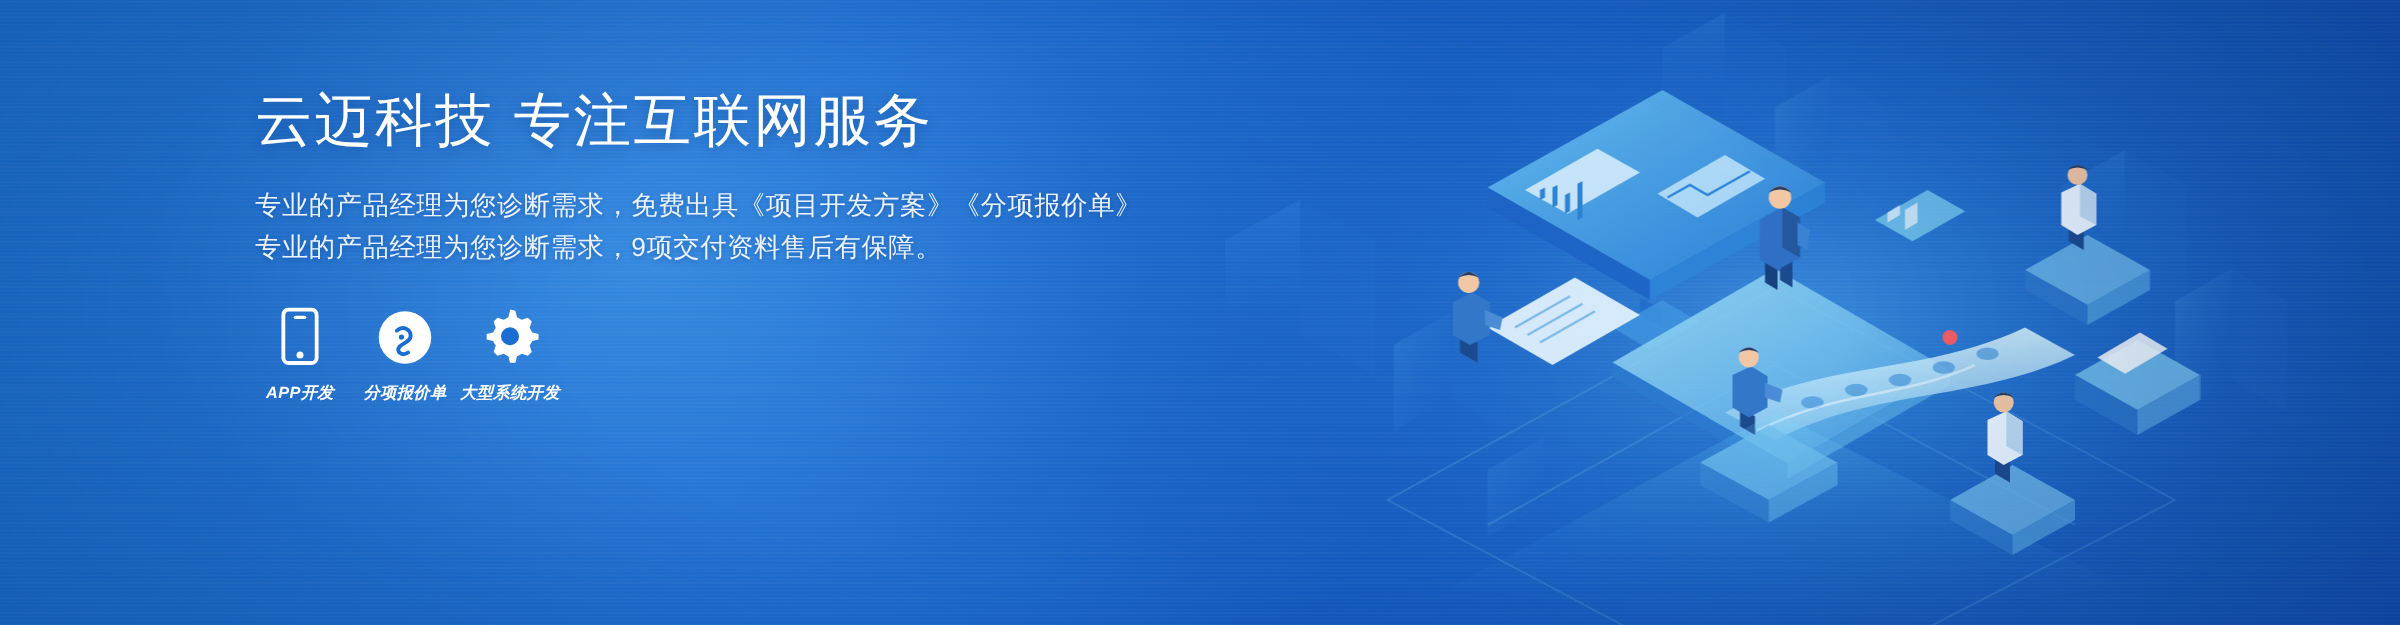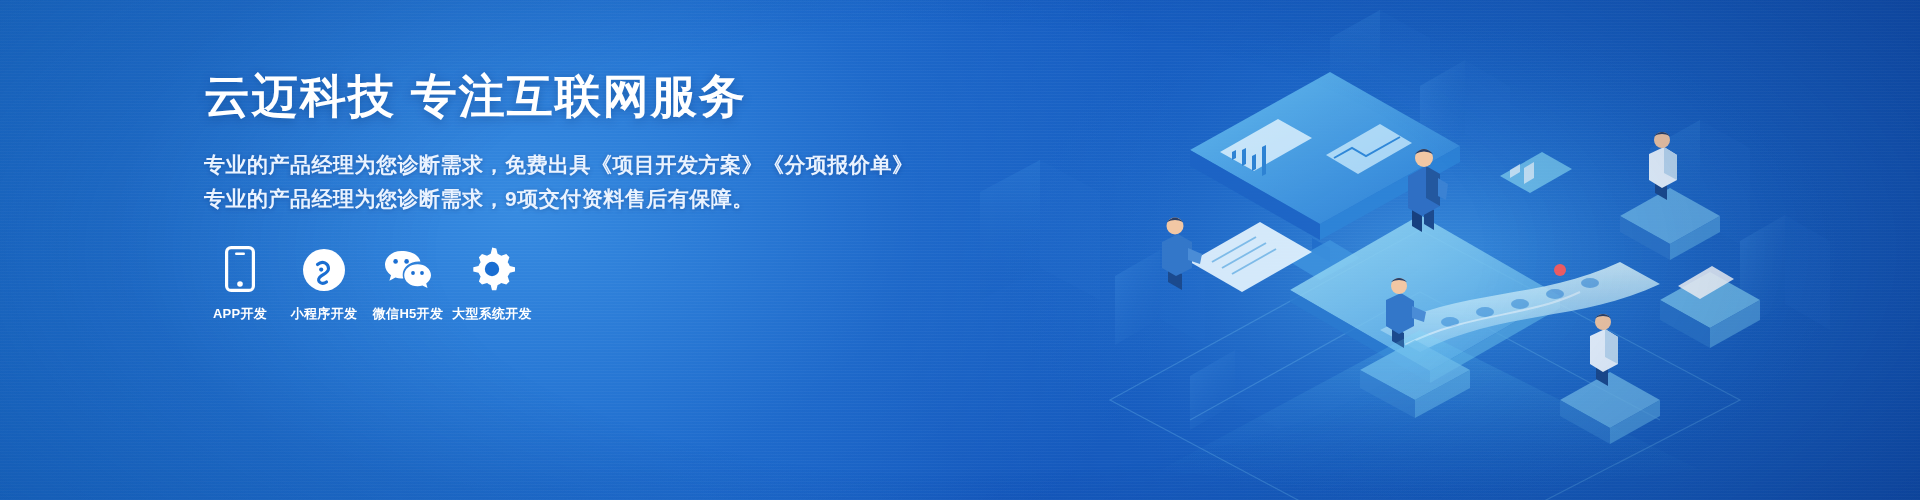--- a/index.html
+++ b/index.html
@@ -23,33 +23,33 @@
   }
   .vig{
     position:absolute;inset:0;
     background:radial-gradient(ellipse 1300px 560px at 50% 50%, rgba(0,0,0,0) 40%, rgba(4,40,100,.35) 100%);
     pointer-events:none;
   }
 
   
   .content{position:absolute;left:204px;top:68px;width:700px;}
   .title{
-    font-size:46px;font-weight:bold;color:#ffffff;letter-spacing:2px;
+    font-size:46px;font-weight:normal;color:#ffffff;letter-spacing:2px;
     line-height:1.25;white-space:nowrap;
     text-shadow:0 2px 10px rgba(4,42,105,.35);
   }
   .subtitle{margin-top:22px;}
   .sub-line{
     font-size:21px;color:#eaf3ff;line-height:34px;white-space:nowrap;
-    letter-spacing:.5px;font-weight:bold;
+    letter-spacing:.5px;font-weight:normal;
     text-shadow:0 1px 4px rgba(6,44,108,.35);
   }
 
   
-  .icons{display:flex;margin-top:28px;gap:0;}
+  .icons{display:flex;margin-top:28px;gap:0;font-style:italic;}
   .icon-item{width:72px;display:flex;flex-direction:column;align-items:center;margin-right:12px;}
   .icon-box{height:48px;display:flex;align-items:flex-end;justify-content:center;}
   .icon-box svg{display:block;}
   .icon-label{
     margin-top:13px;font-size:13px;color:#ffffff;white-space:nowrap;
     font-weight:bold;letter-spacing:.3px;
   }
 
   
   .art{position:absolute;right:0;top:0;width:1060px;height:500px;}
@@ -268,36 +268,23 @@
       </div>
 
       <div class="icon-item">
         <span class="icon-box">
           <svg width="44" height="44" viewBox="0 0 44 44" xmlns="http://www.w3.org/2000/svg">
             <circle cx="22" cy="22" r="21" fill="#ffffff"></circle>
             <path d="M15.5 16.5 c5 -4.5 11 -1 11 4 c0 5 -6 5.5 -9 9 c-3 3.5 2 8 7 4.5" fill="none" stroke="#1a6ed2" stroke-width="3.1" stroke-linecap="round"></path>
             <circle cx="19.2" cy="21.6" r="2.1" fill="#1a6ed2"></circle>
           </svg>
         </span>
-        <span class="icon-label">小程序开发</span>
+        <span class="icon-label">分项报价单</span>
       </div>
 
-      <div class="icon-item">
-        <span class="icon-box">
-          <svg width="50" height="44" viewBox="0 0 50 44" xmlns="http://www.w3.org/2000/svg">
-            <path d="M18.5 3 C9 3 2 9.3 2 16.8 c0 4.2 2.3 7.9 6 10.4 l-1.6 5.6 l6 -3.2 c1.9 .6 4 .9 6.1 .9 c.6 0 1.2 0 1.8 -.1 c-.4 -1.2 -.6 -2.4 -.6 -3.7 c0 -7.3 7.1 -13.2 15.9 -13.2 c.6 0 1.2 0 1.8 .1 C36 7 28.1 3 18.5 3 Z" fill="#ffffff"></path>
-            <circle cx="12.6" cy="13.4" r="2.3" fill="#1a6ed2"></circle>
-            <circle cx="23.6" cy="13.4" r="2.3" fill="#1a6ed2"></circle>
-            <path d="M48 27.2 c0 -6.1 -6 -11 -13.4 -11 c-7.4 0 -13.4 4.9 -13.4 11 c0 6.1 6 11 13.4 11 c1.7 0 3.4 -.3 4.9 -.8 l5 2.6 l-1.3 -4.6 c2.9 -2 4.8 -5 4.8 -8.2 Z" fill="#ffffff"></path>
-            <circle cx="30" cy="25" r="1.9" fill="#1a6ed2"></circle>
-            <circle cx="39" cy="25" r="1.9" fill="#1a6ed2"></circle>
-          </svg>
-        </span>
-        <span class="icon-label">微信H5开发</span>
-      </div>
 
 
       <div class="icon-item">
         <span class="icon-box">
           <svg width="46" height="46" viewBox="0 0 46 46" xmlns="http://www.w3.org/2000/svg">
             <path d="M23 1.5 l4.3 1.0 l1.3 5.2 a15.8 15.8 0 0 1 3.6 2.1 l5.1 -1.7 l3.1 3.1 l-1.7 5.1 a15.8 15.8 0 0 1 2.1 3.6 l5.2 1.3 l0 4.3 l-5.2 1.3 a15.8 15.8 0 0 1 -2.1 3.6 l1.7 5.1 l-3.1 3.1 l-5.1 -1.7 a15.8 15.8 0 0 1 -3.6 2.1 l-1.3 5.2 l-4.3 0 l-1.3 -5.2 a15.8 15.8 0 0 1 -3.6 -2.1 l-5.1 1.7 l-3.1 -3.1 l1.7 -5.1 a15.8 15.8 0 0 1 -2.1 -3.6 l-5.2 -1.3 l0 -4.3 l5.2 -1.3 a15.8 15.8 0 0 1 2.1 -3.6 l-1.7 -5.1 l3.1 -3.1 l5.1 1.7 a15.8 15.8 0 0 1 3.6 -2.1 l1.3 -5.2 Z" fill="#ffffff"></path>
             <circle cx="23" cy="23" r="7.2" fill="#1a6ed2"></circle>
           </svg>
         </span>
         <span class="icon-label">大型系统开发</span>

